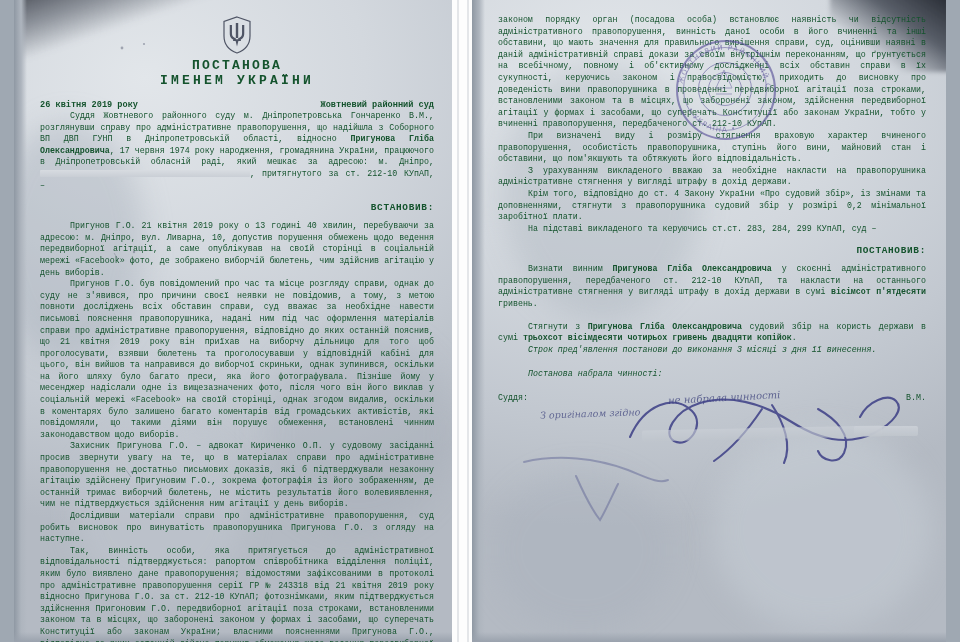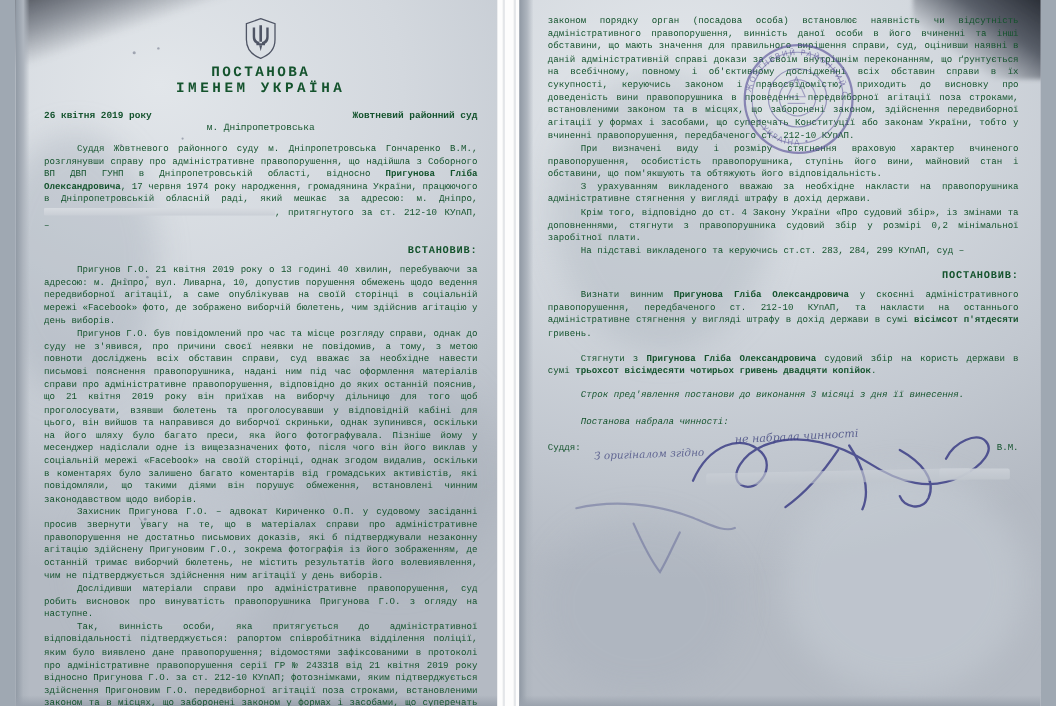--- a/index.html
+++ b/index.html
@@ -116,28 +116,27 @@
           <path d="M27.6 14 h4.8 v30 h-4.8 z"></path>
           <path d="M15.5 18 h4.4 v17 c0 5 2.6 8 7.7 9.4 v4.6 C18.8 47.4 15.5 42.5 15.5 34.6 z"></path>
           <path d="M40.1 18 h4.4 v16.6 c0 7.9 -3.3 12.8 -12.1 14.4 v-4.6 c5.1 -1.4 7.7 -4.4 7.7 -9.4 z"></path>
           <path d="M22.2 46.5 h15.6 v3.6 h-15.6 z"></path>
           <path d="M27.3 50.1 h5.4 l-2.7 11 z"></path>
         </g>
       </svg>
 
       <div class="title">
         <div>ПОСТАНОВА</div>
-        <div class="l2">ІМЕНЕМ УКРАЇНА</div>
+        <div class="l2">ІМЕНЕМ УКРАЇНИ</div>
       </div>
 
       <div class="dateline">
         <span>26 квітня 2019 року</span>
         <span>Жовтневий районний суд</span>
       </div>
-      <div class="cityline">м. Дніпропетровська</div>
 
       <p class="para"><span>Суддя Жовтневого районного суду м. Дніпропетровська Гончаренко В.М., розглянувши справу про адміністративне правопорушення, що надійшла з Соборного ВП ДВП ГУНП в Дніпропетровській області, відносно </span><b>Пригунова Гліба Олександровича</b><span>, 17 червня 1974 року народження, громадянина України, працюючого в Дніпропетровській обласній раді, який мешкає за адресою: м. Дніпро,</span>
         <span class="redact" style="width:210px"></span><span>, притягнутого за ст. 212-10 КУпАП, –</span></p>
 
       <div class="heading">ВСТАНОВИВ:</div>
 
       <p class="para">Пригунов Г.О. 21 квітня 2019 року о 13 годині 40 хвилин, перебуваючи за адресою: м. Дніпро, вул. Ливарна, 10, допустив порушення обмежень щодо ведення передвиборної агітації, а саме опублікував на своїй сторінці в соціальній мережі «Facebook» фото, де зображено виборчій бюлетень, чим здійснив агітацію у день виборів.</p>
       <p class="para">Пригунов Г.О. був повідомлений про час та місце розгляду справи, однак до суду не з'явився, про причини своєї неявки не повідомив, а тому, з метою повноти досліджень всіх обставин справи, суд вважає за необхідне навести письмові пояснення правопорушника, надані ним під час оформлення матеріалів справи про адміністративне правопорушення, відповідно до яких останній пояснив, що 21 квітня 2019 року він приїхав на виборчу дільницю для того щоб проголосувати, взявши бюлетень та проголосувавши у відповідній кабіні для цього, він вийшов та направився до виборчої скриньки, однак зупинився, оскільки на його шляху було багато преси, яка його фотографувала. Пізніше йому у месенджер надіслали одне із вищезазначених фото, після чого він його виклав у соціальній мережі «Facebook» на своїй сторінці, однак згодом видалив, оскільки в коментарях було залишено багато коментарів від громадських активістів, які повідомляли, що такими діями він порушує обмеження, встановлені чинним законодавством щодо виборів.</p>
       <p class="para">Захисник Пригунова Г.О. – адвокат Кириченко О.П. у судовому засіданні просив звернути увагу на те, що в матеріалах справи про адміністративне правопорушення не достатньо письмових доказів, які б підтверджували незаконну агітацію здійснену Пригуновим Г.О., зокрема фотографія із його зображенням, де останній тримає виборчий бюлетень, не містить результатів його волевиявлення, чим не підтверджується здійснення ним агітації у день виборів.</p>
       <p class="para">Дослідивши матеріали справи про адміністративне правопорушення, суд робить висновок про винуватість правопорушника Пригунова Г.О. з огляду на наступне.</p>
@@ -164,21 +163,21 @@
       <p class="para">З урахуванням викладеного вважаю за необхідне накласти на правопорушника адміністративне стягнення у вигляді штрафу в дохід держави.</p>
       <p class="para">Крім того, відповідно до ст. 4 Закону України «Про судовий збір», із змінами та доповненнями, стягнути з правопорушника судовий збір у розмірі 0,2 мінімальної заробітної плати.</p>
       <p class="para">На підставі викладеного та керуючись ст.ст. 283, 284, 299 КУпАП, суд –</p>
 
       <div class="heading right-ind">ПОСТАНОВИВ:</div>
 
       <p class="para"><span>Визнати винним </span><b>Пригунова Гліба Олександровича</b><span> у скоєнні адміністративного правопорушення, передбаченого ст. 212-10 КУпАП, та накласти на останнього адміністративне стягнення у вигляді штрафу в дохід держави в сумі </span><b>вісімсот п'ятдесяти</b><span> гривень.</span></p>
 
       <p class="para" style="margin-top:11px"><span>Стягнути з </span><b>Пригунова Гліба Олександровича</b><span> судовий збір на користь держави в сумі </span><b>трьохсот вісімдесяти чотирьох гривень двадцяти копійок</b><span>.</span></p>
 
-      <p class="para ital" style="margin-top:10px">Строк пред'явлення постанови до виконання 3 місяці з дня її винесення.</p>
+      <p class="para ital" style="">Строк пред'явлення постанови до виконання 3 місяці з дня її винесення.</p>
 
       <div class="signblock">
         <div class="ital" style="text-indent:30px">Постанова набрала чинності:</div>
         <div class="sig-row">
           <span>Суддя:</span>
           <span>В.М.</span>
         </div>
       </div>
     </div>
 

